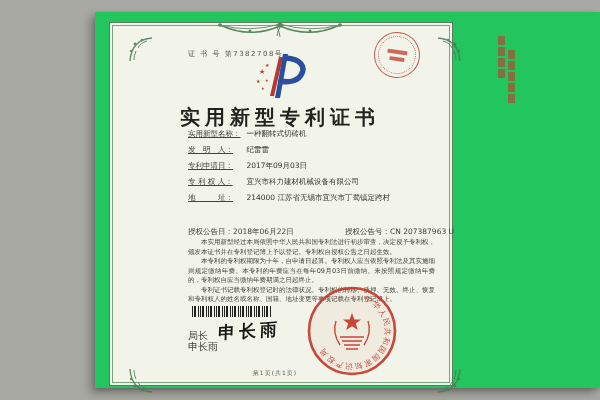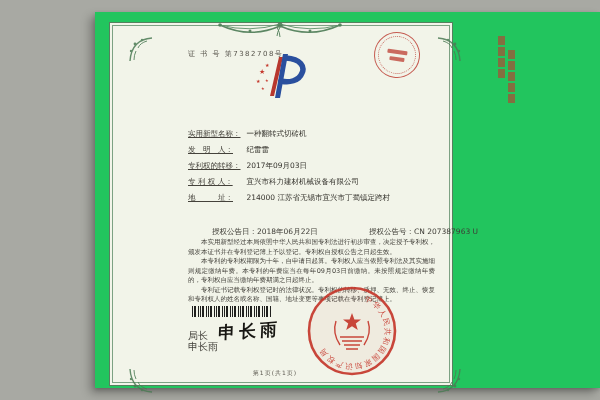--- a/index.html
+++ b/index.html
@@ -32,21 +32,21 @@
   #logo{position:absolute;left:158px;top:40px;width:54px;height:50px;}
   #title{
     position:absolute;left:14px;top:92px;width:342px;text-align:center;
     font-family:"DejaVu Serif","Liberation Serif",serif;
     font-size:20px;font-weight:bold;letter-spacing:5px;color:#23221e;white-space:nowrap;
   }
   #fields{position:absolute;left:93px;top:117px;width:250px;}
   .frow{height:16px;font-size:7.5px;color:#3e3c36;white-space:nowrap;}
   .flabel{display:inline-block;min-width:56px;color:#45423b;text-decoration:underline;}
   .fval{color:#35332d;}
-  #grantrow{position:absolute;left:93px;top:215px;width:270px;font-size:7.5px;color:#3e3c36;white-space:nowrap;margin-left:24px;}
+  #grantrow{position:absolute;left:93px;top:215px;width:270px;font-size:7.5px;color:#3e3c36;white-space:nowrap;}
   #grantrow .pair2{position:absolute;left:157px;top:0;}
   #paras{
     position:absolute;left:93px;top:226px;width:247px;
     font-size:6.5px;line-height:9.5px;color:#46443e;text-align:justify;
   }
   #paras p{margin:0;text-indent:13px;}
   #barcode{
     position:absolute;left:97px;top:294px;width:80px;height:11px;
     background:
       repeating-linear-gradient(90deg,#20201e 0 1px,transparent 1px 2px,#20201e 2px 4px,transparent 4px 6px,#20201e 6px 7px,transparent 7px 8px);
@@ -135,32 +135,33 @@
       <polygon points="17,44 26,5 30,5 21,44" fill="#b7372e"></polygon>
       <polygon points="22,46 30,2 35,2 27,46" fill="#2a4f9e"></polygon>
       <path d="M33 6 C48 7 52 15 49 21 C46 29 36 31 28 29" fill="none" stroke="#2a4f9e" stroke-width="5.5" stroke-linecap="round"></path>
       <text x="6" y="22" font-size="7" fill="#c5382c">★</text>
       <text x="12" y="15" font-size="5" fill="#c5382c">★</text>
       <text x="3" y="31" font-size="5" fill="#c5382c">★</text>
       <text x="12" y="30" font-size="4" fill="#c5382c">★</text>
       <text x="8" y="38" font-size="4" fill="#c5382c">★</text>
     </svg>
 
+    <div id="title">实用新型专利证书</div>
 
     <div id="fields">
       <div class="frow">
         <span class="flabel">实用新型名称：</span>
         <span class="fval">一种翻转式切砖机</span>
       </div>
       <div class="frow">
         <span class="flabel">发　明　人：</span>
         <span class="fval">纪雷雷</span>
       </div>
       <div class="frow">
-        <span class="flabel">专利权的转移：</span>
+        <span class="flabel">专利申请日：</span>
         <span class="fval">2017年09月03日</span>
       </div>
       <div class="frow">
         <span class="flabel">专 利 权 人：</span>
         <span class="fval">宜兴市科力建材机械设备有限公司</span>
       </div>
       <div class="frow">
         <span class="flabel">地　　　址：</span>
         <span class="fval">214000 江苏省无锡市宜兴市丁蜀镇定跨村</span>
       </div>

